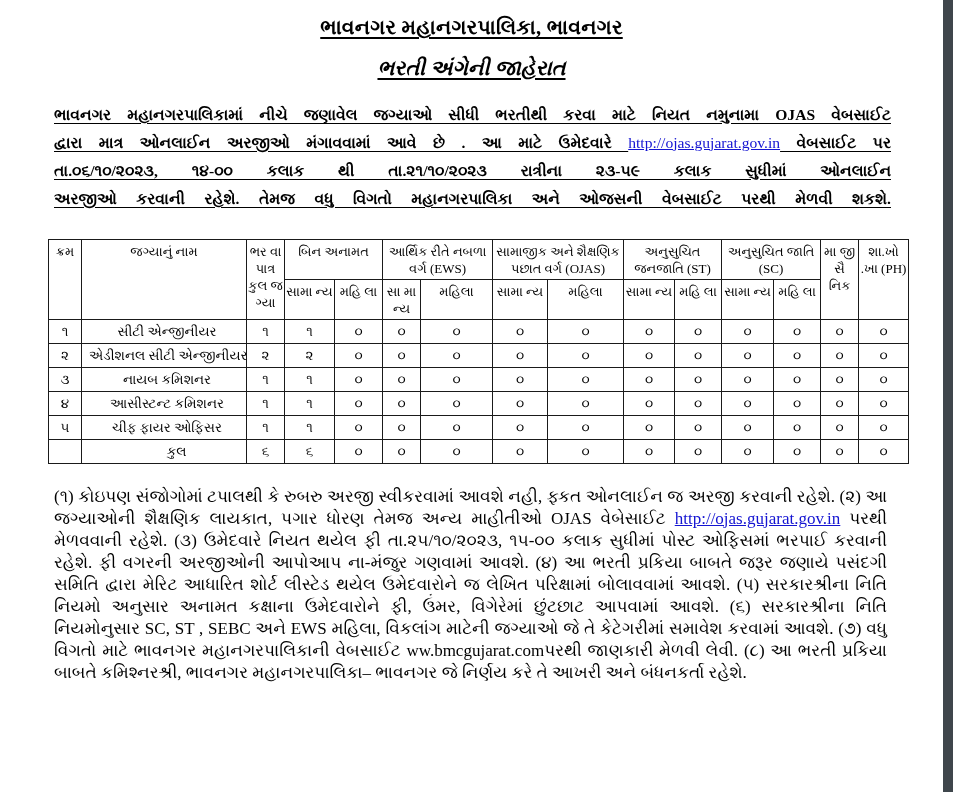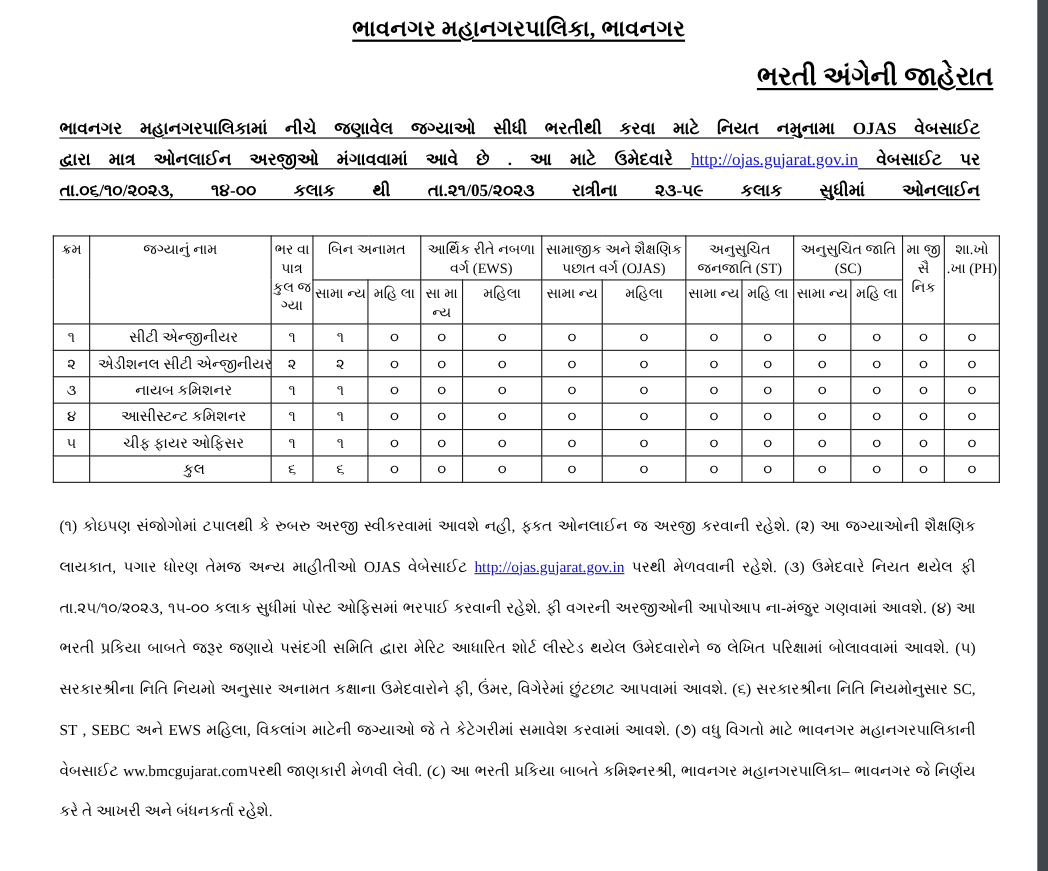--- a/index.html
+++ b/index.html
@@ -37,25 +37,26 @@
   .doc-title {
     text-align: center;
     font-weight: bold;
     font-size: 20.5px;
     line-height: 1.0;
     letter-spacing: .2px;
     margin: 11px 0 0 0;
   }
   .doc-title .u { text-decoration: underline; text-underline-offset: 3px; }
   .doc-subtitle {
-    text-align: right;
+    text-align: center;
     font-weight: bold;
-    font-size: 24px;
+    font-size: 21px;
     line-height: 1.0;
     margin: 20px 0 0 0;
+    font-style: italic;
   }
   .doc-subtitle .u { text-decoration: underline; text-underline-offset: 3px; }
 
   .intro {
     margin: 22px 0 16px 0;
     font-size: 15.6px;
     font-weight: bold;
     line-height: 28px;
     text-align: justify;
     text-align-last: justify;
@@ -128,22 +129,22 @@
   col.c-st-f   { width: 47px; }
   col.c-sc-g   { width: 52px; }
   col.c-sc-f   { width: 47px; }
   col.c-ex     { width: 38px; }
   col.c-ph     { width: 50px; }
 
   
   .notes {
     margin: 22px 0 0 0;
     padding: 0 16px 0 14px;
-    font-size: 14px;
-    line-height: 37px;
+    font-size: 17px;
+    line-height: 22px;
     text-align: justify;
     text-align-last: left;
   }
   .notes .en { font-family: "Liberation Serif", serif; }
 </style>
 </head>
 <body>
 
 <div id="page">
 
@@ -151,21 +152,22 @@
     <span class="u">ભાવનગર મહાનગરપાલિકા, ભાવનગર</span>
   </h1>
 
   <h2 class="doc-subtitle">
     <span class="u">ભરતી અંગેની જાહેરાત</span>
   </h2>
 
   <div class="intro">
     <span class="u">ભાવનગર મહાનગરપાલિકામાં નીચે જણાવેલ જગ્યાઓ સીધી ભરતીથી કરવા માટે નિયત નમુનામા OJAS વેબસાઈટ</span><br>
     <span class="u">દ્વારા માત્ર ઓનલાઈન અરજીઓ મંગાવવામાં આવે છે . આ માટે ઉમેદવારે </span><a class="lnk" href="#">http://ojas.gujarat.gov.in</a><span class="u"> વેબસાઈટ પર</span><br>
-    <span class="u">તા.૦૬/૧૦/૨૦૨૩, ૧૪-૦૦ કલાક થી તા.૨૧/05/૨૦૨૩ રાત્રીના ૨૩-૫૯ કલાક સુધીમાં ઓનલાઈન</span><br>
+    <span class="u">તા.૦૬/૧૦/૨૦૨૩, ૧૪-૦૦ કલાક થી તા.૨૧/૧૦/૨૦૨૩ રાત્રીના ૨૩-૫૯ કલાક સુધીમાં ઓનલાઈન</span><br>
+    <span class="u">અરજીઓ કરવાની રહેશે. તેમજ વધુ વિગતો મહાનગરપાલિકા અને ઓજસની વેબસાઈટ પરથી મેળવી શકશે.</span>
   </div>
 
   <table class="jobs">
     <colgroup>
       <col class="c-krm">
         <col class="c-name">
         <col class="c-total">
       <col class="c-gen">
         <col class="c-fem">
       <col class="c-ews-g">

